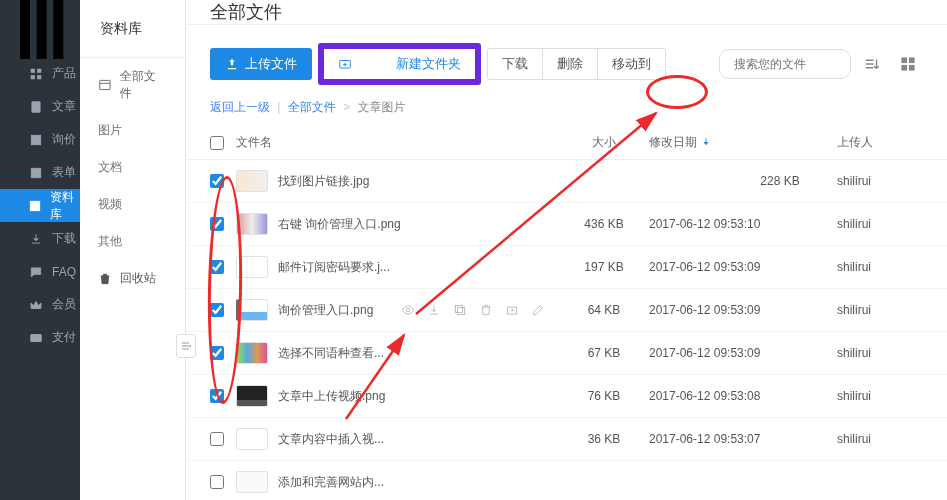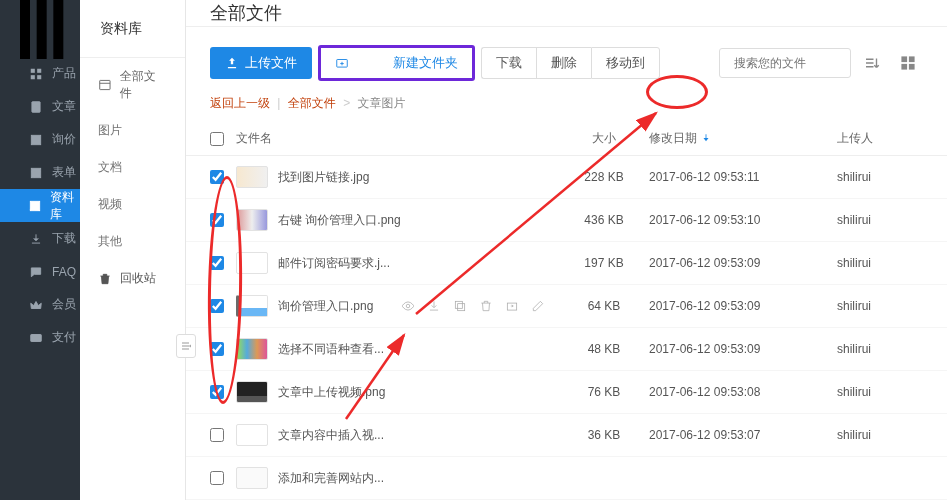--- a/index.html
+++ b/index.html
@@ -24,36 +24,36 @@
 .subnav-item svg { width:14px; height:14px; fill: currentColor; }
 .subnav-sub { padding: 10px 18px 10px 18px; color:#737373; cursor:pointer; font-size:12px; }
 .subnav-toggle { position: absolute; left: 176px; top: 334px; width: 20px; height: 24px; border:1px solid #ddd; background:#fff; border-radius:3px; display:flex; align-items:center; justify-content:center; color:#999; cursor:pointer; z-index:5; }
 
 
 .main { flex:1; display:flex; flex-direction:column; position:relative; }
 .main-header { height:57px; display:flex; align-items:center; padding-left:24px; font-size:18px; color:#333; border-bottom:1px solid #eee; }
 .toolbar { display:flex; align-items:center; padding: 18px 24px 14px 24px; gap:6px; }
 .btn { display:inline-flex; align-items:center; gap:6px; padding:6px 14px; border-radius:3px; font-size:13px; cursor:pointer; border:1px solid transparent; background:#fff; }
 .btn-primary { background:#1e88e5; color:#fff; }
-.btn-outline { border:3px solid #6d28d9; color:#1e88e5;gap:44px; }
+.btn-outline { border:6px solid #6d28d9; color:#1e88e5;gap:44px; }
 .btn-plain { border:1px solid #ddd; color:#555; }
 .btn-group { display:inline-flex; }
 .btn-group .btn-plain { border-radius:0; border-right:none; }
 .btn-group .btn-plain:first-child { border-top-left-radius:3px; border-bottom-left-radius:3px; }
 .btn-group .btn-plain:last-child { border-top-right-radius:3px; border-bottom-right-radius:3px; border-right:1px solid #ddd; }
 .toolbar-spacer { flex: 1; }
-.search-wrap { display:flex; align-items:center; border:1px solid #ddd; border-radius:3px; padding:0 8px; width:132px; height:30px; gap:6px; }
+.search-wrap { display:flex; align-items:center; border:1px solid #ddd; border-radius:10px; padding:0 8px; width:132px; height:30px; gap:6px; }
 .search-wrap svg { width:14px; height:14px; fill:#aaa; }
 .search-wrap input { border:none; outline:none; flex:1; font-size:12px; color:#888; background:transparent; }
 .view-btn { width:30px; height:30px; display:flex; align-items:center; justify-content:center; cursor:pointer; color:#888; }
 .view-btn svg { width:18px; height:18px; fill: currentColor; stroke: currentColor; }
 
 
 .breadcrumb { padding: 0 24px 10px 24px; font-size:12px; color:#888; }
-.breadcrumb a { color:#c2410c; text-decoration:none; cursor:pointer; }
+.breadcrumb a { color:#3b82f6; text-decoration:none; cursor:pointer; }
 .breadcrumb .sep { margin: 0 4px; color:#ccc; }
 
 
 .table-head { display:flex; align-items:center; padding: 8px 24px; border-bottom:1px solid #eee; color:#666; font-size:12px; }
 .col-check { width:26px; display:flex; align-items:center; }
 .col-check input, .row .col-check input { width:14px; height:14px; accent-color:#1e88e5; }
 .col-name { flex:1; display:flex; align-items:center; gap:10px; }
 .col-size { width:90px;text-align:center; }
 .col-date { width:176px; display:flex; align-items:center; gap:4px; }
 .col-user { width:86px;margin-left:12px; }
@@ -287,21 +287,20 @@
     <div class="rows" id="rows">
         <div class="row">
           <div class="col-check">
             <input type="checkbox" checked="" style="">
           </div>
           <div class="col-name">
             <span class="thumb t1"></span>
             <span class="filename">找到图片链接.jpg</span>
           </div>
           <div class="col-size">228 KB</div>
-          <div class="col-date">2017-06-12 09:53:11</div>
           <div class="col-user">shilirui</div>
         </div>
         <div class="row">
           <div class="col-check">
             <input type="checkbox" checked="" style="">
           </div>
           <div class="col-name">
             <span class="thumb t2"></span>
             <span class="filename">右键 询价管理入口.png</span>
           </div>
@@ -357,21 +356,21 @@
           <div class="col-user">shilirui</div>
         </div>
         <div class="row">
           <div class="col-check">
             <input type="checkbox" checked="" style="">
           </div>
           <div class="col-name">
             <span class="thumb t5"></span>
             <span class="filename">选择不同语种查看...</span>
           </div>
-          <div class="col-size">48 KB</div>
+          <div class="col-size">67 KB</div>
           <div class="col-date">2017-06-12 09:53:09</div>
           <div class="col-user">shilirui</div>
         </div>
         <div class="row">
           <div class="col-check">
             <input type="checkbox" checked="" style="">
           </div>
           <div class="col-name">
             <span class="thumb t6"></span>
             <span class="filename">文章中上传视频.png</span>

